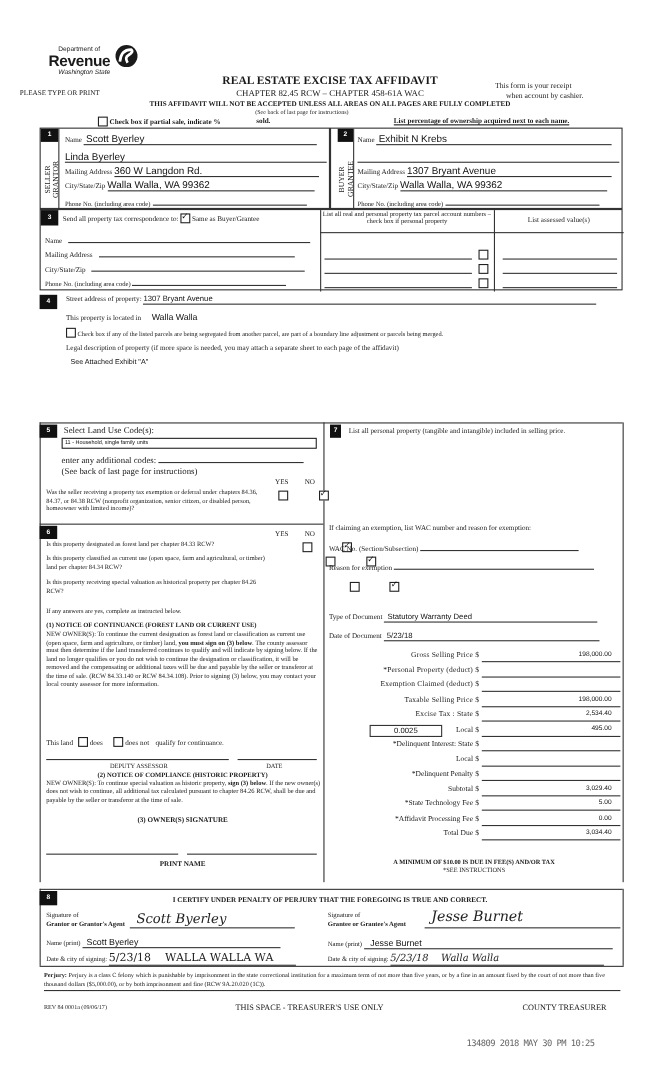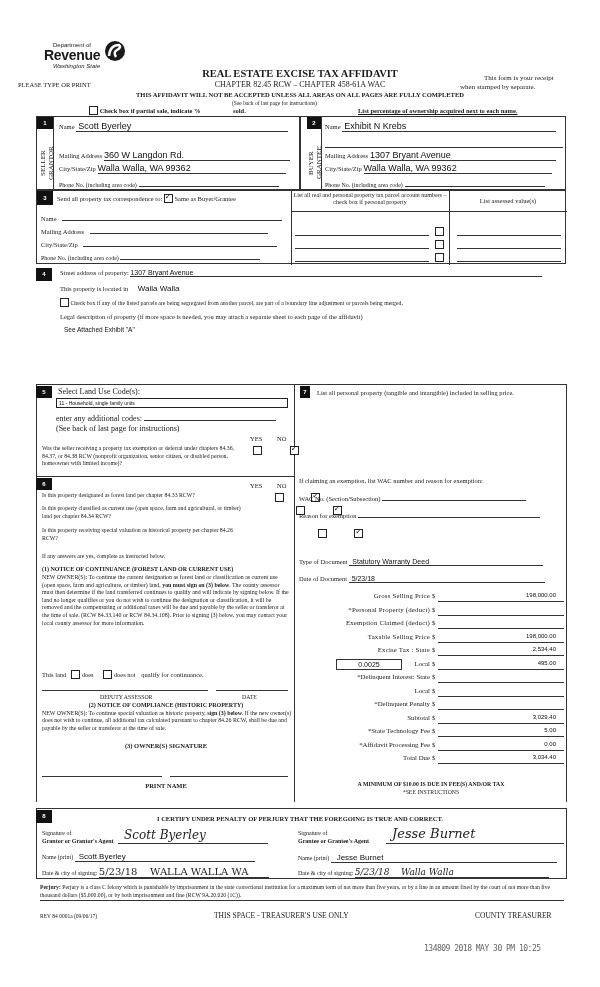--- a/index.html
+++ b/index.html
@@ -29,42 +29,43 @@
   <div class="abs" style="left:60px;top:2px;width:22px;height:22px;">
     <svg width="22" height="22" viewBox="0 0 22 22">
         <circle cx="11" cy="11" r="10" fill="#1a1a1a"></circle>
         <path d="M5 16 Q6 5 15 5 Q18 7 13 10 Q9 12 12 17" stroke="#fff" stroke-width="2.5" fill="none"></path>
       </svg>
   </div>
 </div>
 <div class="abs" style="left:18px;top:81px;font-size:6.5px;">PLEASE TYPE OR PRINT</div>
 <div class="abs" style="left:0;width:600px;text-align:center;top:68px;font-size:10.5px;font-weight:bold;">REAL ESTATE EXCISE TAX AFFIDAVIT</div>
 <div class="abs" style="left:0;width:600px;text-align:center;top:80px;font-size:8px;">CHAPTER 82.45 RCW – CHAPTER 458-61A WAC</div>
-<div class="abs" style="left:484px;top:74px;font-size:7px;">This form is your receipt</div>
-<div class="abs" style="left:460px;top:83px;font-size:7px;">when stamped by separate.</div>
+<div class="abs" style="left:450px;top:74px;font-size:7px;">This form is your receipt</div>
+<div class="abs" style="left:460px;top:83px;font-size:7px;">when account by cashier.</div>
 <div class="abs" style="left:0;width:600px;text-align:center;top:91px;font-size:6.5px;font-weight:bold;">THIS AFFIDAVIT WILL NOT BE ACCEPTED UNLESS ALL AREAS ON ALL PAGES ARE FULLY COMPLETED</div>
 <div class="abs" style="left:232px;top:100px;font-size:5.5px;">(See back of last page for instructions)</div>
 <div class="abs" style="left:89px;top:106px;font-size:6.5px;font-weight:bold;">
   <span class="cb" style="vertical-align:-2px;"></span>
   <span>Check box if partial sale, indicate %</span>
 </div>
 <div class="abs" style="left:233px;top:107px;font-size:6.5px;font-weight:bold;">sold.</div>
 <div class="abs" style="left:358px;top:107px;font-size:6.5px;font-weight:bold;text-decoration:underline;">List percentage of ownership acquired next to each name.</div>
 
 
 <div class="abs box" style="left:36px;top:116px;width:264px;height:74px;">
   <div class="abs blk" style="left:0;top:0;width:16px;height:12px;line-height:12px;">1</div>
   <div class="abs vtext" style="left:2px;top:22px;height:48px;font-size:7px;">
     <span>SELLER</span> <span>GRANTOR</span>
   </div>
   <div class="abs" style="left:16px;top:0;width:1px;height:74px;background:#333;"></div>
   <div class="abs" style="left:22px;top:4px;width:238px;">
     <span style="font-size:6.5px;">Name</span>
     <span class="fill uline" style="display:inline-block;width:212px;font-size:9px;padding-left:2px;">Scott Byerley</span>
   </div>
+  <div class="abs fill uline" style="left:22px;top:20px;width:238px;font-size:9px;">Linda Byerley</div>
   <div class="abs" style="left:22px;top:33px;width:238px;">
     <span style="font-size:6.5px;">Mailing Address</span>
     <span class="fill uline" style="display:inline-block;width:186px;font-size:9px;">360 W Langdon Rd.</span>
   </div>
   <div class="abs" style="left:22px;top:46px;width:238px;">
     <span style="font-size:6.5px;">City/State/Zip</span>
     <span class="fill uline" style="display:inline-block;width:188px;font-size:9px;">Walla Walla, WA 99362</span>
   </div>
   <div class="abs" style="left:22px;top:61px;width:238px;">
     <span style="font-size:6px;">Phone No. (including area code)</span>

